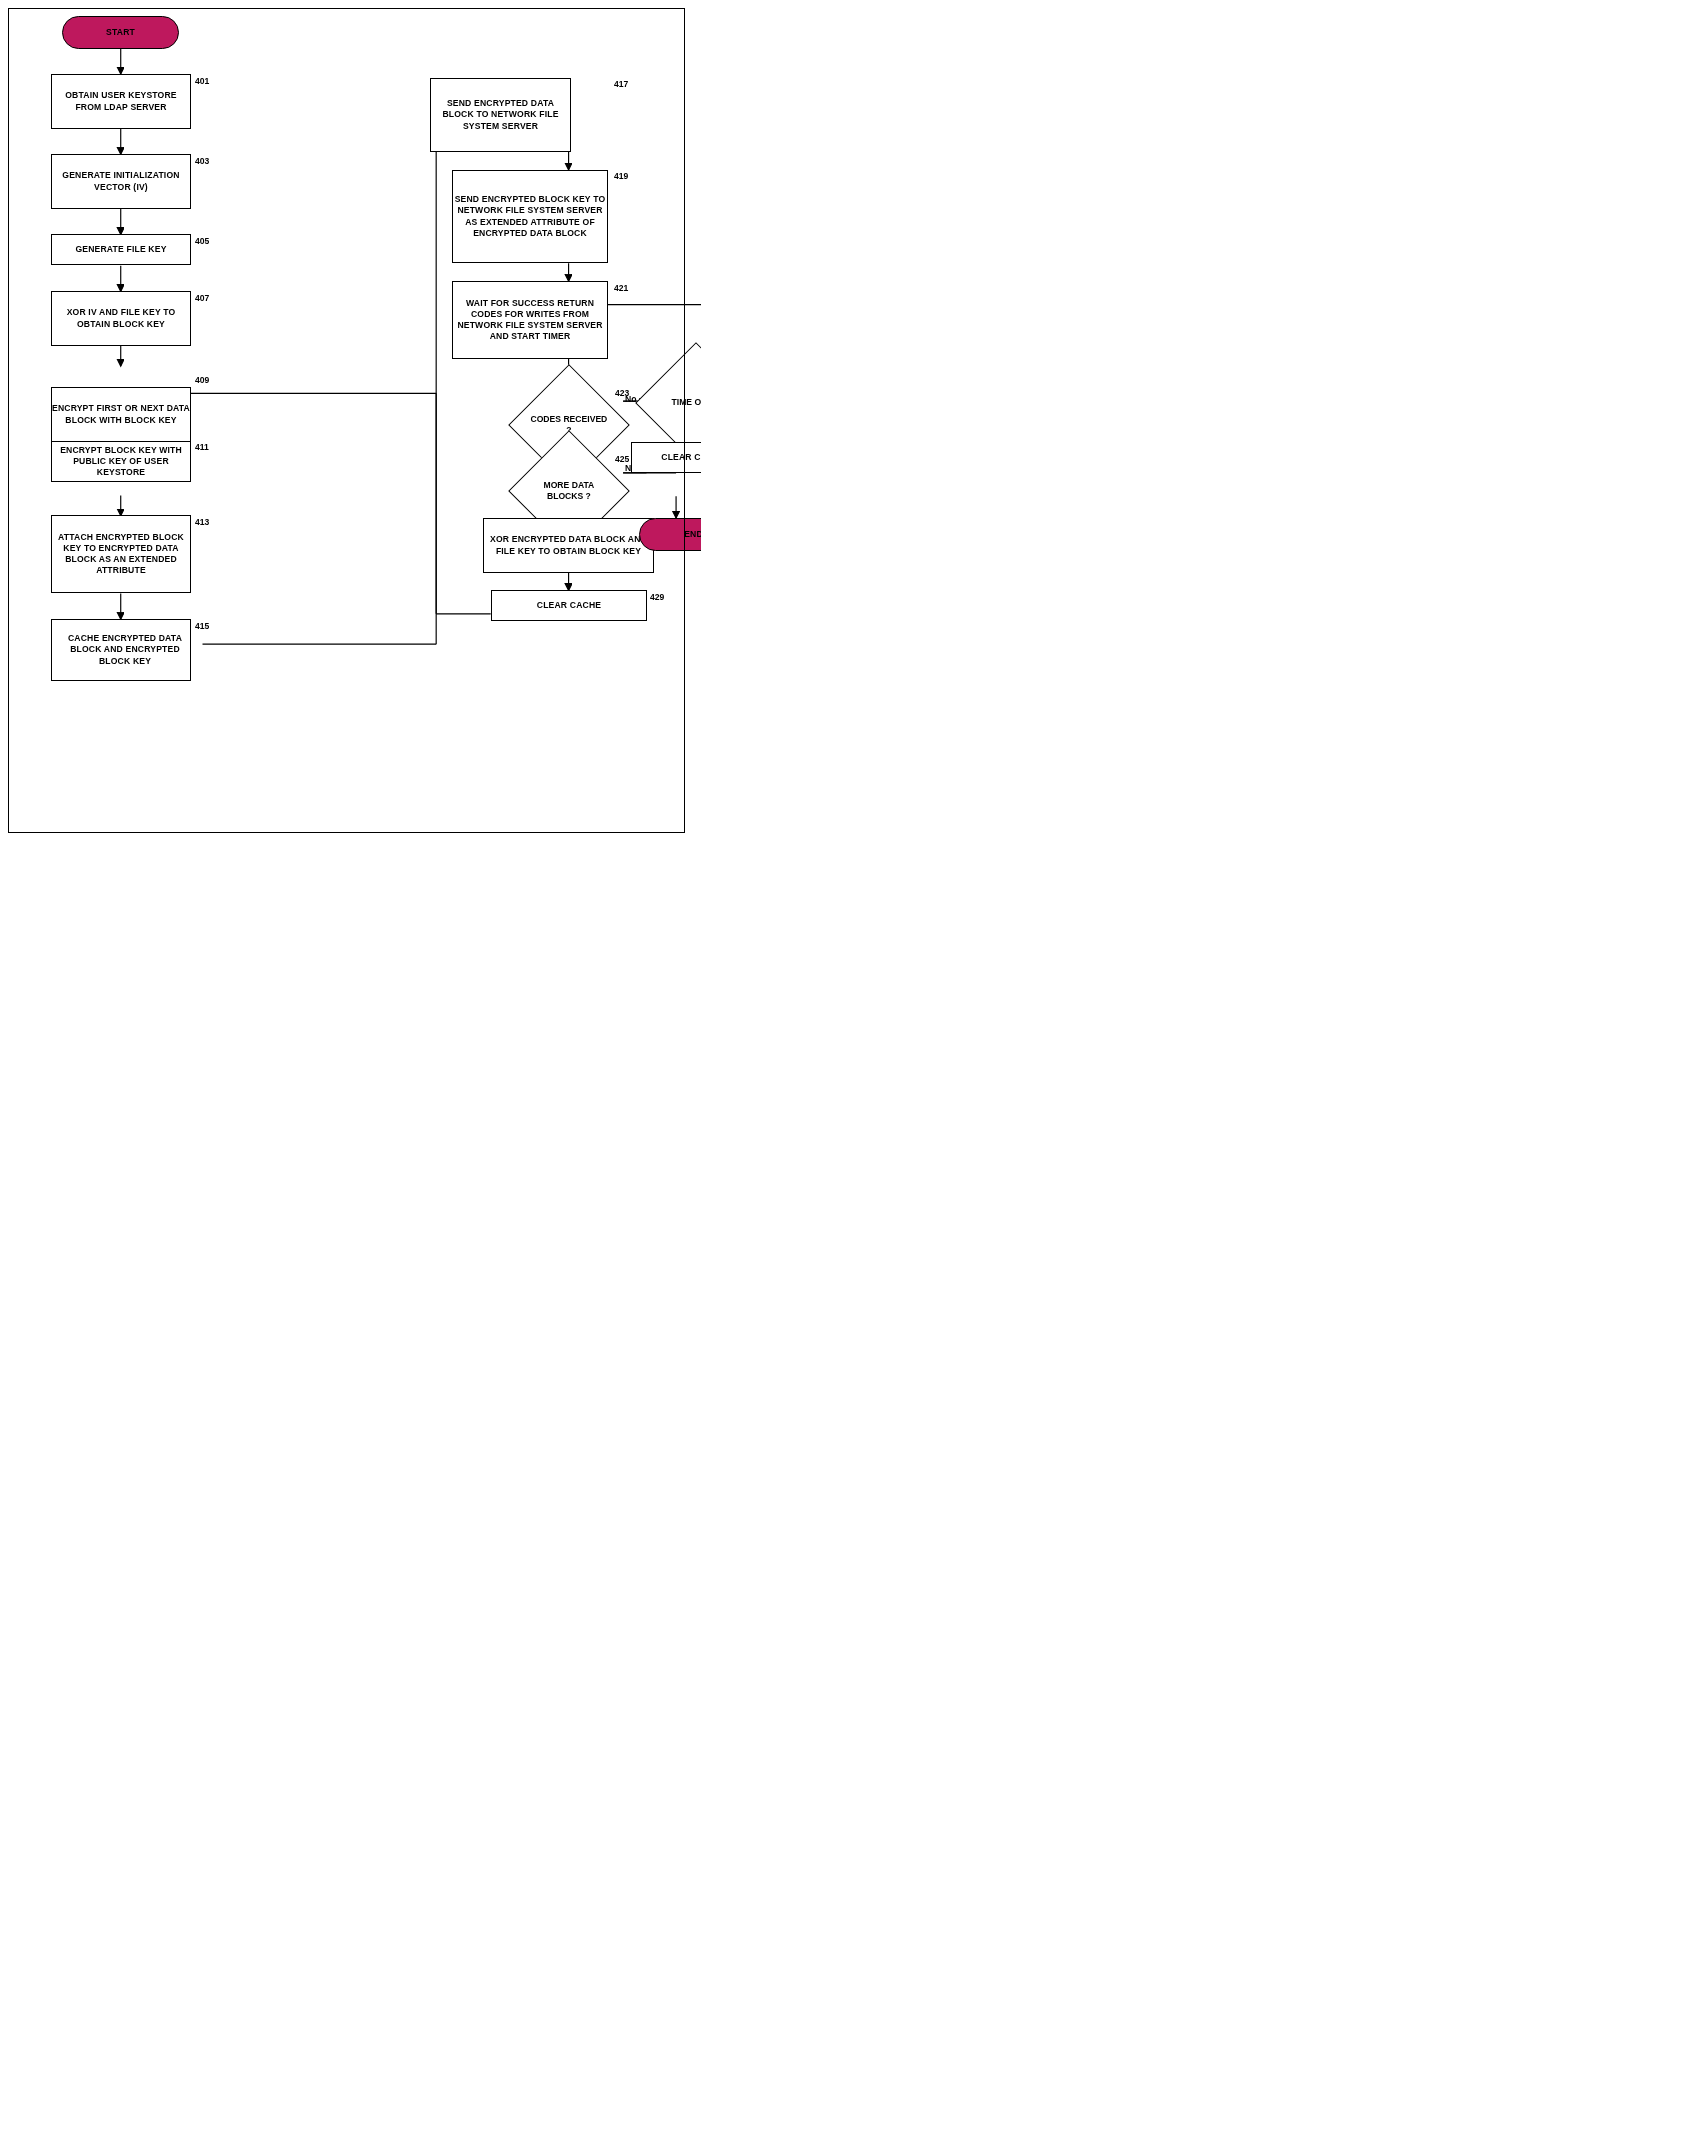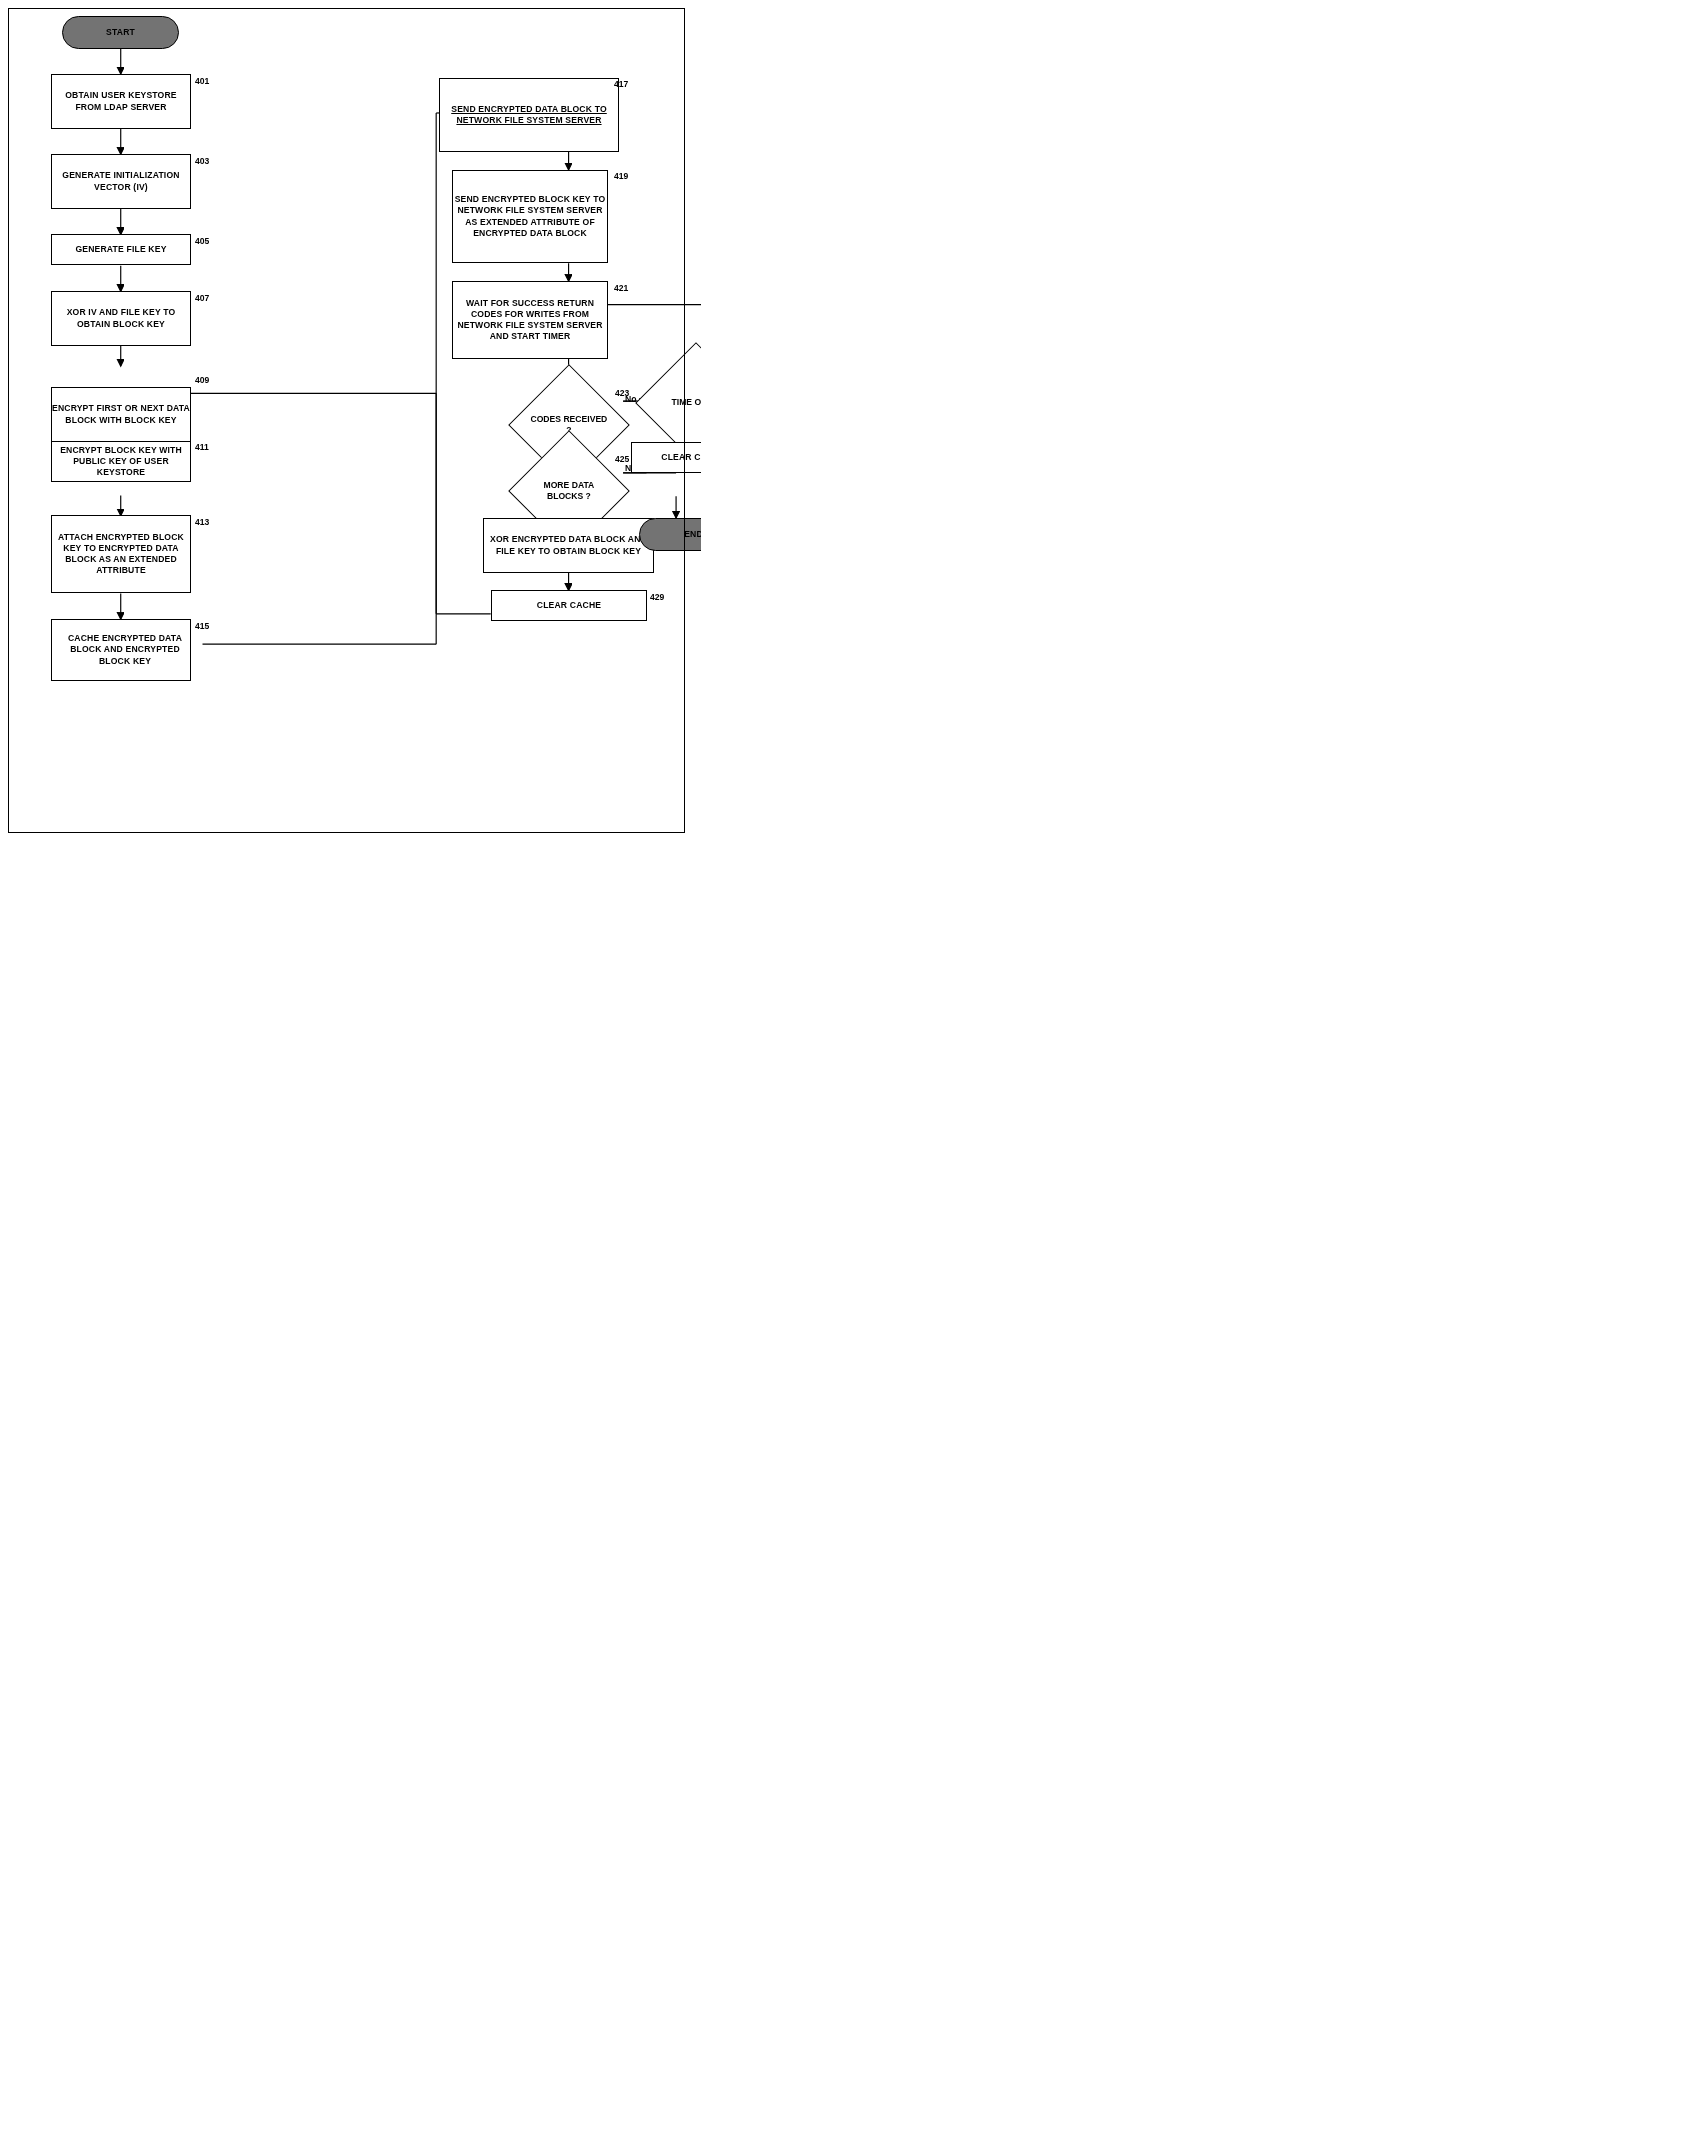--- a/index.html
+++ b/index.html
@@ -37,21 +37,21 @@
       align-items: center;
       justify-content: center;
       text-align: center;
       font-size: 8.6px;
       font-weight: bold;
       line-height: 1.3;
     }
     .oval {
       border: 1.6px solid #000;
       border-radius: 39px;
-      background: #737373;
+      background: #be185d;
     }
     .label {
       position: absolute;
       font-size: 8.6px;
       font-weight: bold;
     }
     svg.arrows {
       position: absolute;
       top: 0;
       left: 0;
@@ -189,21 +189,21 @@
     <span>413</span>
   </div>
 
   <div class="shape rect" style="left:51px;top:619px;width:140px;height:62px;padding-left:8px;">
     <span>CACHE ENCRYPTED DATA BLOCK AND ENCRYPTED BLOCK KEY</span>
   </div>
   <div class="label" style="left:195px;top:621px;">
     <span>415</span>
   </div>
 
-  <div class="shape rect" style="left:439px;top:78px;width:180px;height:74px;text-decoration:underline;">
+  <div class="shape rect" style="left:430px;top:78px;width:141px;height:74px;">
     <span>SEND ENCRYPTED DATA BLOCK TO NETWORK FILE SYSTEM SERVER</span>
   </div>
   <div class="label" style="left:614px;top:79px;">
     <span>417</span>
   </div>
 
   <div class="shape rect" style="left:452px;top:170px;width:156px;height:93px;">
     <span>SEND ENCRYPTED BLOCK KEY TO NETWORK FILE SYSTEM SERVER AS EXTENDED ATTRIBUTE OF ENCRYPTED DATA BLOCK</span>
   </div>
   <div class="label" style="left:614px;top:171px;">

